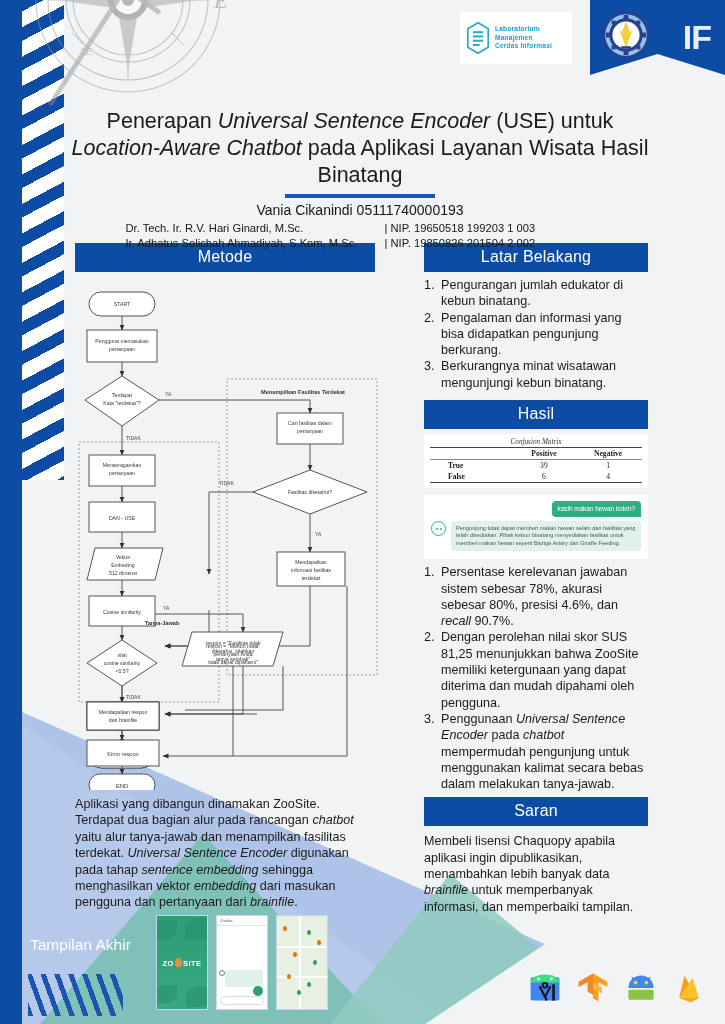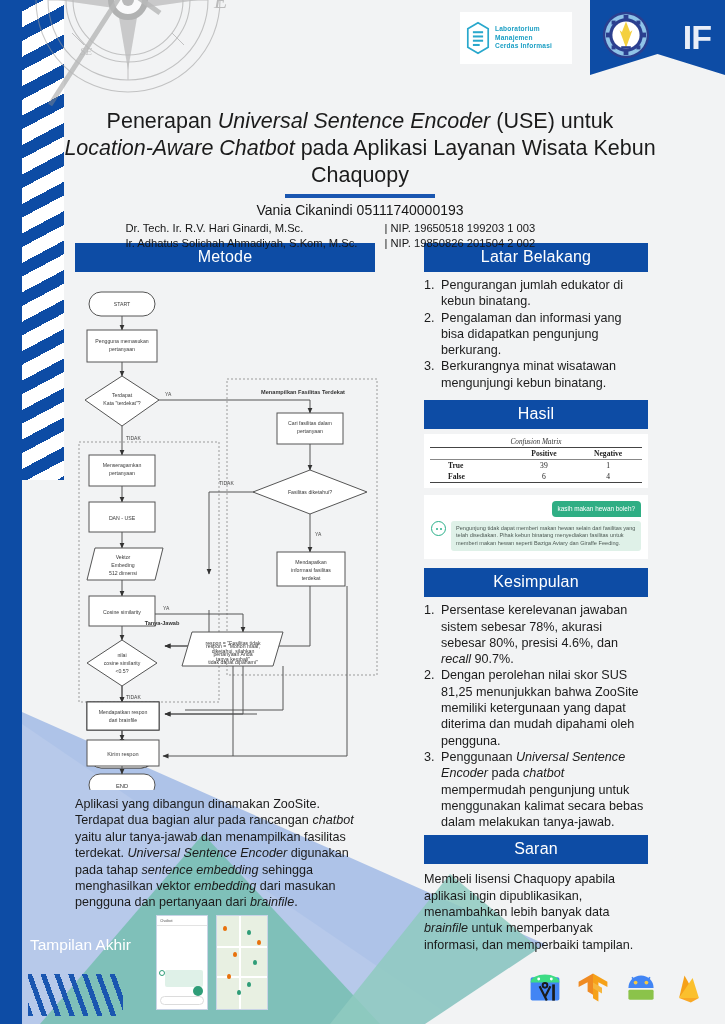--- a/index.html
+++ b/index.html
@@ -246,21 +246,21 @@
     <rect x="12" y="12" width="5" height="5"></rect>
       <rect x="43" y="12" width="5" height="5"></rect>
     <rect x="12" y="43" width="5" height="5"></rect>
       <rect x="43" y="43" width="5" height="5"></rect>
   </g>
 </svg>
 <div class="if-text">IF</div>
 
 <div id="titlewrap">
   <div class="title">
-    <span>Penerapan </span><i>Universal Sentence Encoder</i><span> (USE) untuk </span><i>Location-Aware Chatbot</i><span> pada Aplikasi Layanan Wisata Kebun Chaquopy</span>
+    <span>Penerapan </span><i>Universal Sentence Encoder</i><span> (USE) untuk </span><i>Location-Aware Chatbot</i><span> pada Aplikasi Layanan Wisata Hasil Binatang</span>
   </div>
   <div class="title-rule"></div>
   <div class="author">Vania Cikanindi 05111740000193</div>
   <div class="supervisors">
     <div class="sup-names">
       <div>Dr. Tech. Ir. R.V. Hari Ginardi, M.Sc.</div>
       <div>Ir. Adhatus Solichah Ahmadiyah, S.Kom, M.Sc.</div>
     </div>
     <div class="sup-nips">
       <div>| NIP. 19650518 199203 1 003</div>
@@ -459,36 +459,42 @@
     </div>
     <div class="cs-row-in">
       <div class="cs-avatar">
         <span class="eye" style="left:3.5px"></span>
           <span class="eye" style="right:3.5px"></span>
       </div>
       <div class="cs-bubble-in">Pengunjung tidak dapat memberi makan hewan selain dari fasilitas yang telah disediakan. Pihak kebun binatang menyediakan fasilitas untuk memberi makan hewan seperti Baziga Aviary dan Giraffe Feeding.</div>
     </div>
   </div>
 
-  <div class="sec-head" style="margin-top:9px">Kesimpulan</div>
   <ol class="items">
     <li><span>Persentase kerelevanan jawaban sistem sebesar 78%, akurasi sebesar 80%, presisi 4.6%, dan </span><i>recall</i><span> 90.7%.</span></li>
     <li><span>Dengan perolehan nilai skor SUS 81,25 menunjukkan bahwa ZooSite memiliki ketergunaan yang dapat diterima dan mudah dipahami oleh pengguna.</span></li>
     <li><span>Penggunaan </span><i>Universal Sentence Encoder</i><span> pada </span><i>chatbot</i><span> mempermudah pengunjung untuk menggunakan kalimat secara bebas dalam melakukan tanya-jawab.</span></li>
   </ol>
 
   <div class="sec-head" style="margin-top:5px">Saran</div>
   <div class="plain-text">
     <span>Membeli lisensi Chaquopy apabila aplikasi ingin dipublikasikan, menambahkan lebih banyak data </span><i>brainfile</i><span> untuk memperbanyak informasi, dan memperbaiki tampilan.</span>
   </div>
 </div>
 
 <div class="tampilan-label">Tampilan Akhir</div>
 
 <div id="phones">
+  <div class="phone splash">
+    <div class="leaf" style="left:-6px;top:4px;width:26px;height:20px;"></div>
+    <div class="leaf" style="right:-6px;top:2px;width:28px;height:22px;"></div>
+    <div class="leaf" style="left:-4px;bottom:6px;width:24px;height:18px;"></div>
+    <div class="leaf" style="right:-5px;bottom:2px;width:26px;height:20px;"></div>
+    <div class="splash-logo">ZO<span class="splash-pin"></span>SITE</div>
+  </div>
   <div class="phone chat">
     <div class="chat-bar">
         <div class="ttl">Chatbot</div>
       </div>
     <div class="chat-avatar"></div>
     <div class="chat-bubble-in"></div>
     <div class="chat-fab"></div>
     <div class="chat-input"></div>
   </div>
   <div class="phone map">

